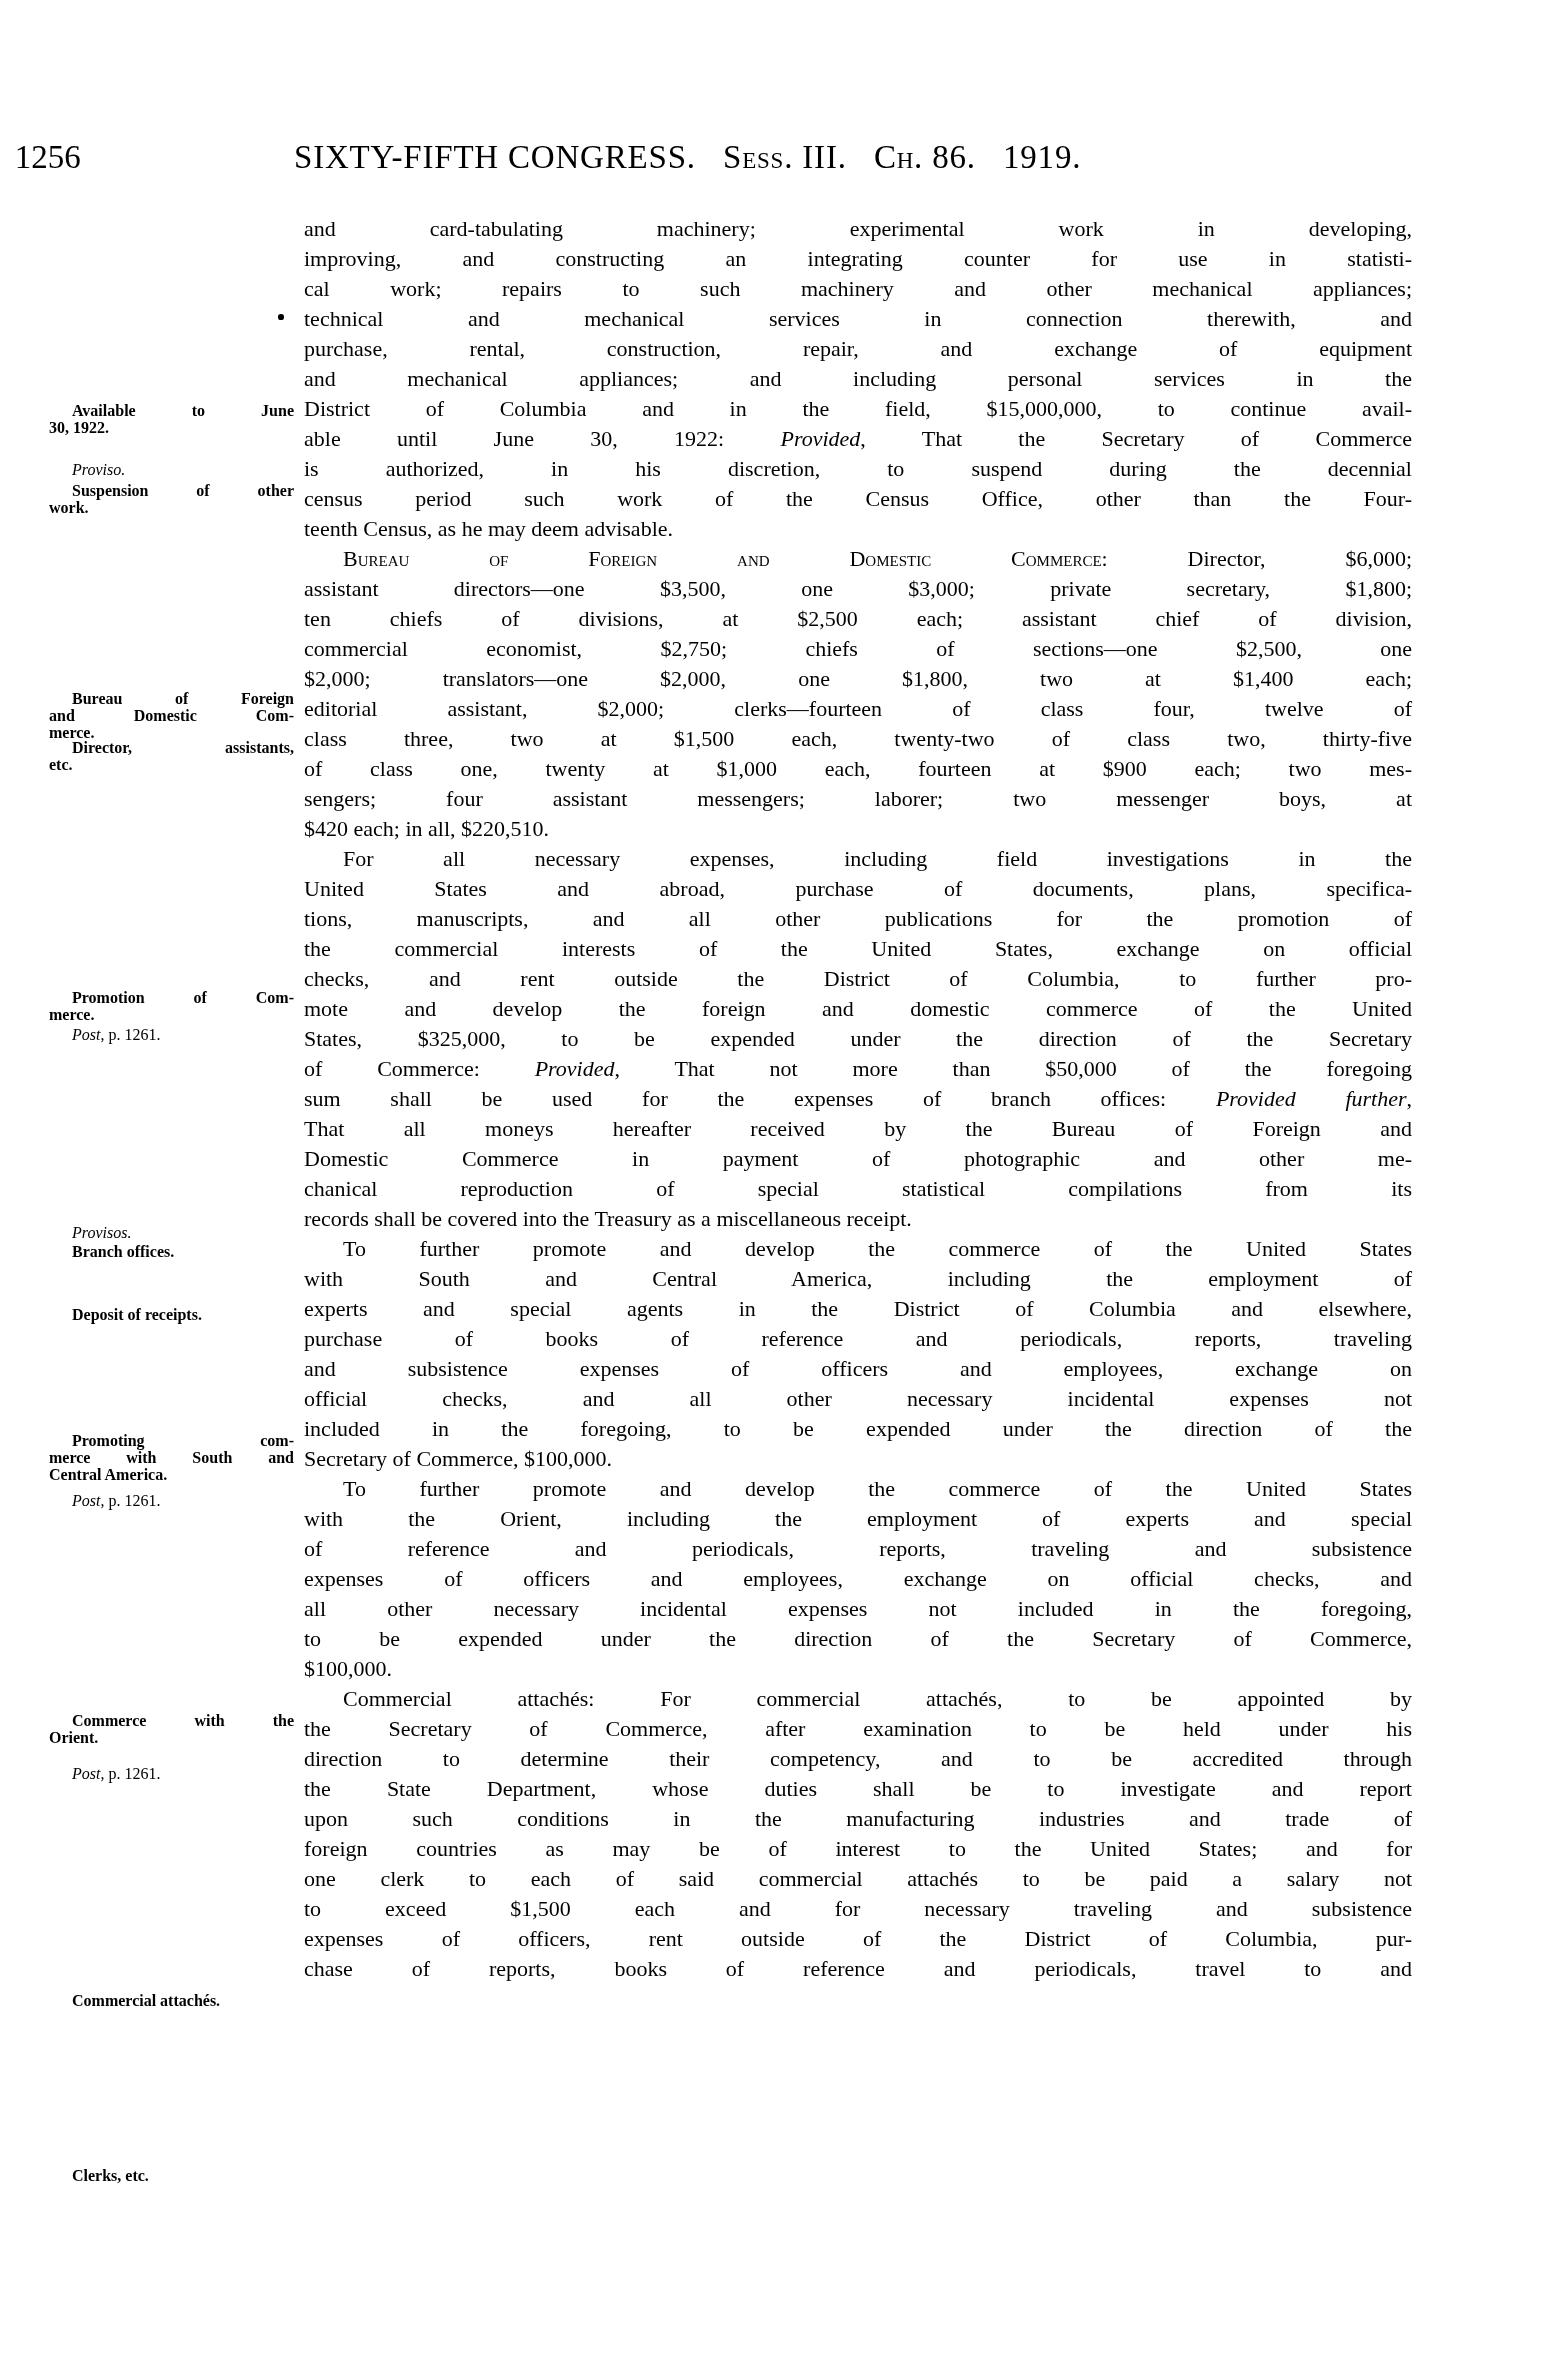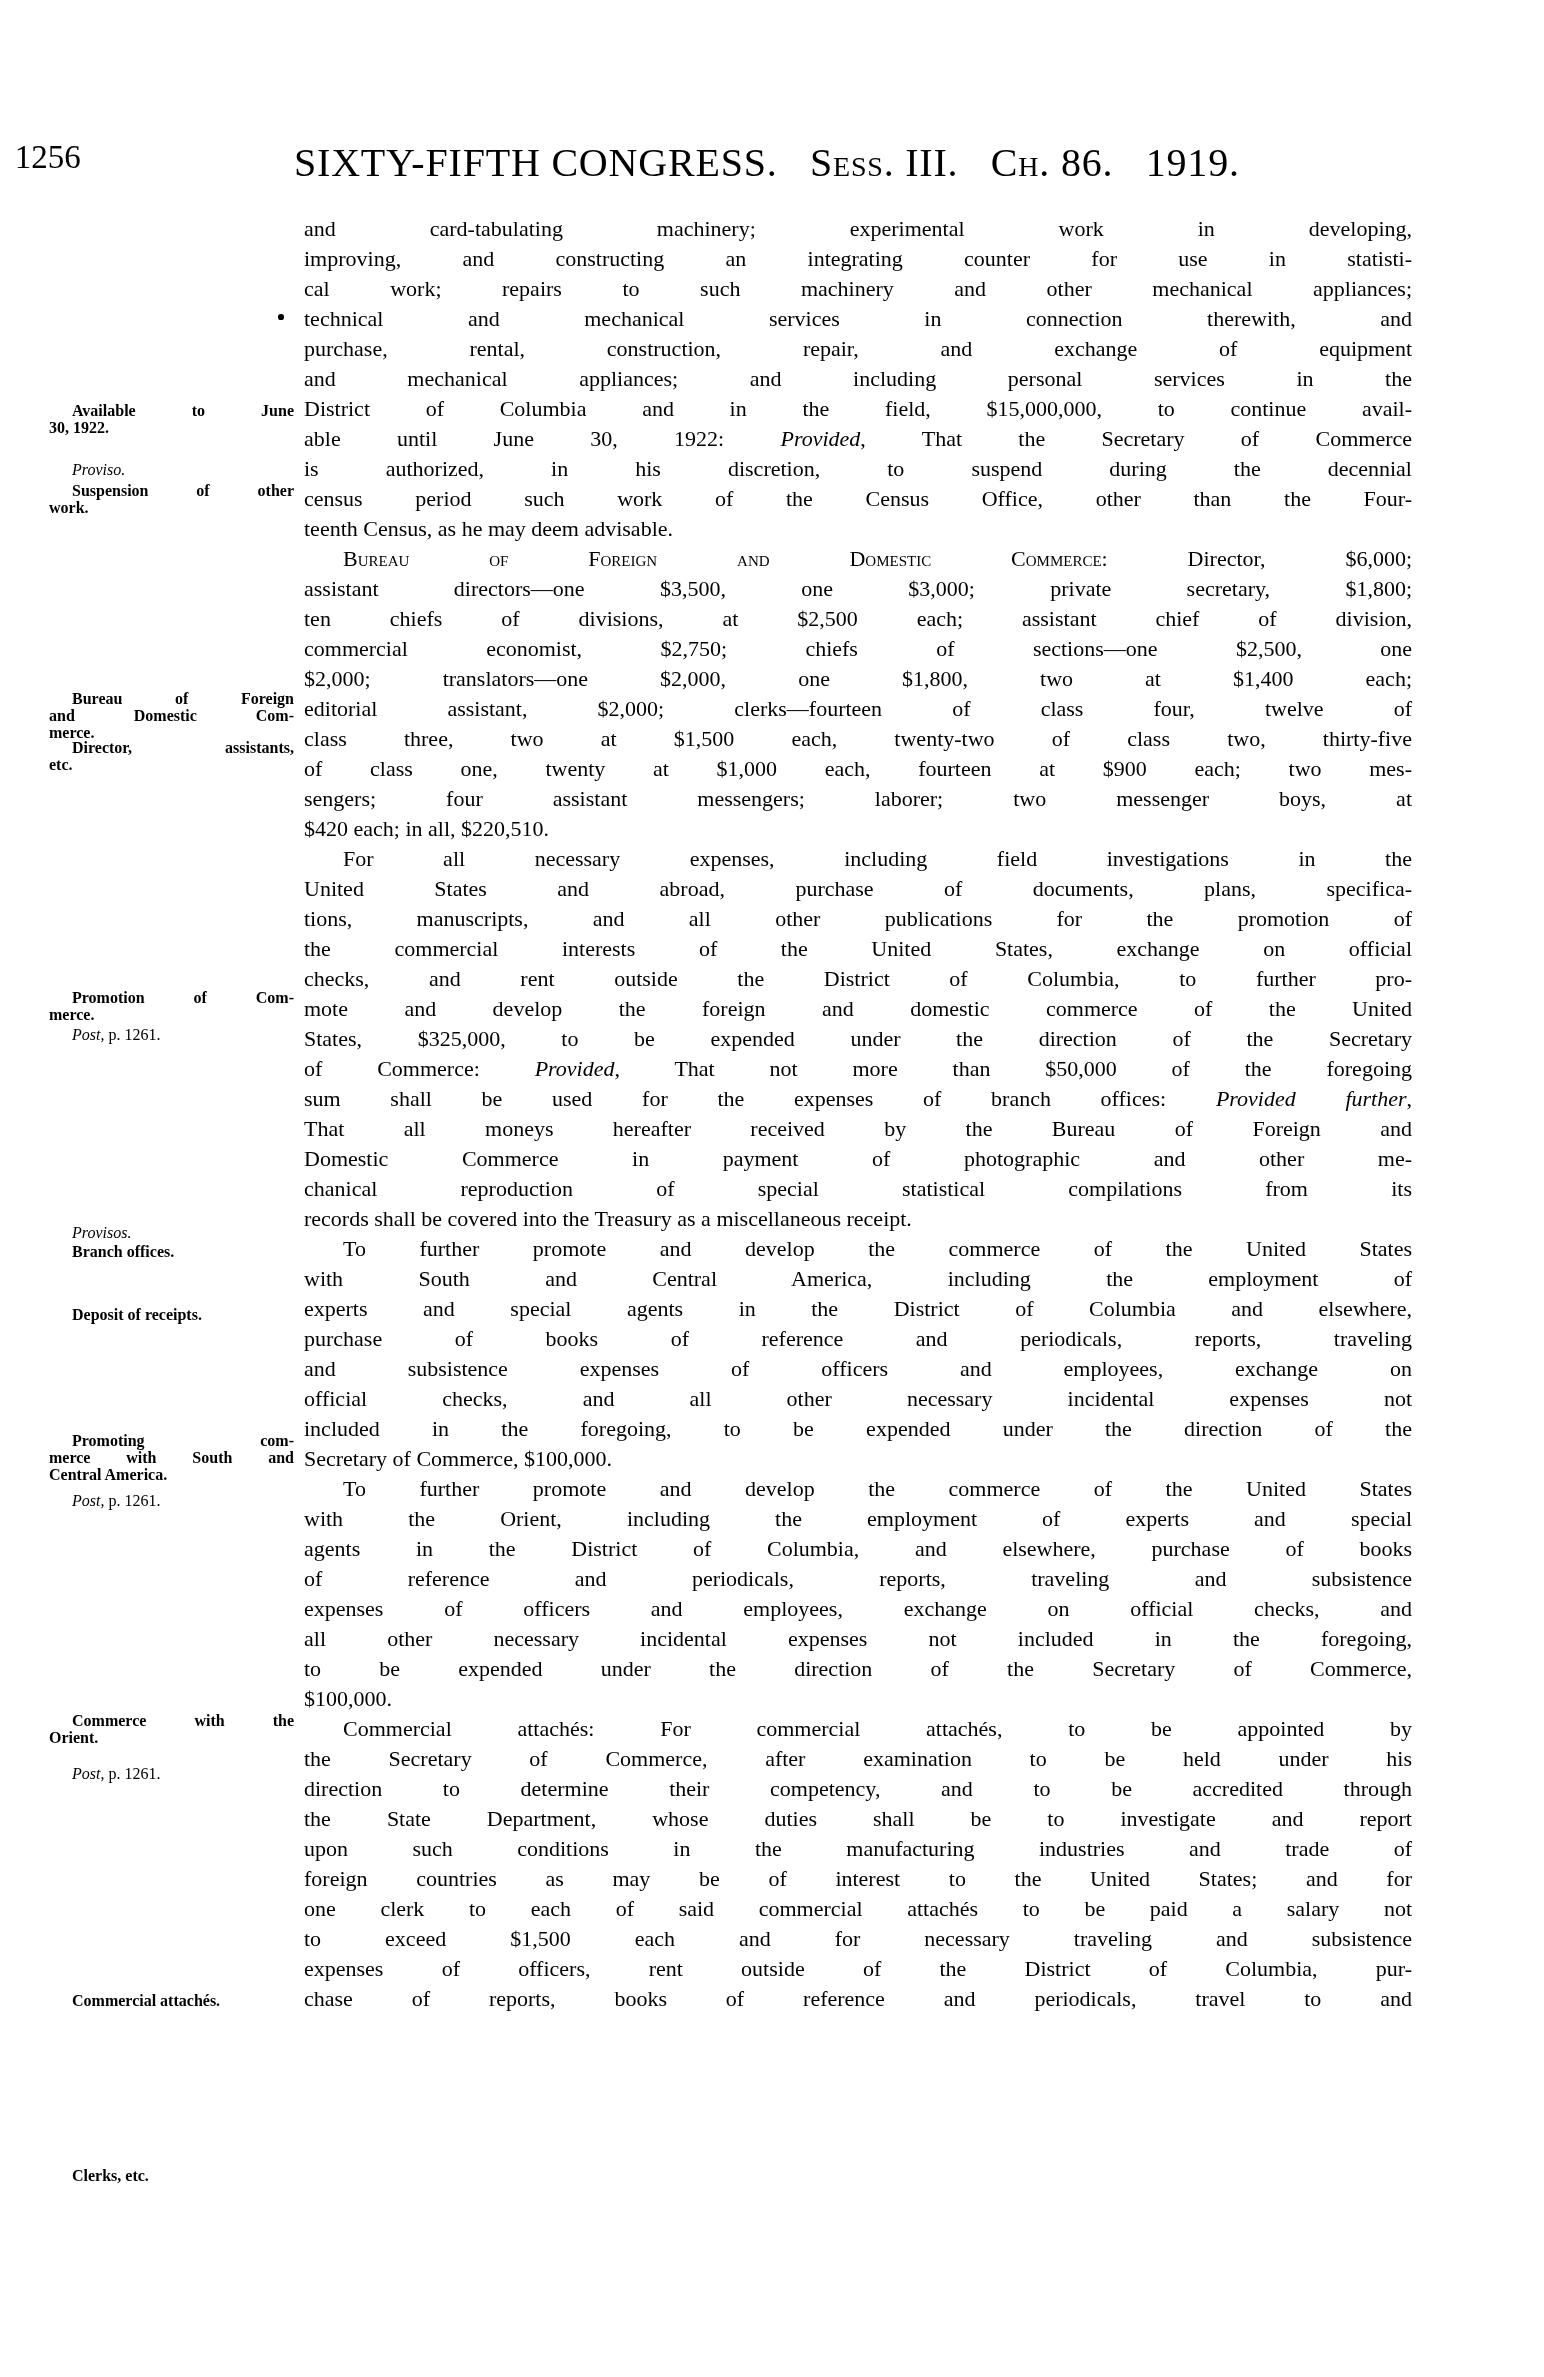--- a/index.html
+++ b/index.html
@@ -1,20 +1,20 @@
 <!DOCTYPE html>
 <html style="font-size:13px"><head>
 <meta charset="utf-8">
 <style>
   html, body { margin: 0; padding: 0; background: #ffffff; }
   body { width: 1544px; height: 2377px; position: relative; overflow: hidden;
          font-family: "Liberation Serif", "DejaVu Serif", serif; color: #000; }
   .header { position: absolute; top: 139px; left: 0; width: 1404px; height: 41px; }
   .page-num { position: absolute; left: 14.7px; top: 0; font-size: 33px; letter-spacing: 0px; }
-  .running-head { position: absolute; left: 102px; top: 0; font-size: 40px; letter-spacing: 0.8px; }
+  .running-head { position: absolute; left: 102px; top: 0; font-size: 33px; letter-spacing: 0.8px; }
   .sc { font-variant: small-caps; }
   .margin { position: absolute; left: 49px; width: 245px; font-size: 16px; line-height: 17px; font-weight: bold; }
   .margin .note { position: absolute; left: 0; width: 245px; text-align: justify; }
   .margin .note span { display: block; }
   .margin .indent { text-indent: 23px; }
   .margin i { font-weight: normal; }
   .main { position: absolute; left: 304px; top: 214px; width: 1108px; font-size: 22px; line-height: 30px; text-align: justify; }
   .main .line { display: block; text-align: justify; text-align-last: justify; white-space: nowrap; height: 30px; }
   .main .line.last { text-align-last: left; }
   .main .para-start { text-indent: 39px; }
@@ -133,21 +133,20 @@
     <span class="line para-start">To further promote and develop the commerce of the United States</span>
     <span class="line">with South and Central America, including the employment of</span>
     <span class="line">experts and special agents in the District of Columbia and elsewhere,</span>
     <span class="line">purchase of books of reference and periodicals, reports, traveling</span>
     <span class="line">and subsistence expenses of officers and employees, exchange on</span>
     <span class="line">official checks, and all other necessary incidental expenses not</span>
     <span class="line">included in the foregoing, to be expended under the direction of the</span>
     <span class="line last">Secretary of Commerce, $100,000.</span>
     <span class="line para-start">To further promote and develop the commerce of the United States</span>
     <span class="line">with the Orient, including the employment of experts and special</span>
-    <span class="line">agents in the District of Columbia, and elsewhere, purchase of books</span>
     <span class="line">of reference and periodicals, reports, traveling and subsistence</span>
     <span class="line">expenses of officers and employees, exchange on official checks, and</span>
     <span class="line">all other necessary incidental expenses not included in the foregoing,</span>
     <span class="line">to be expended under the direction of the Secretary of Commerce,</span>
     <span class="line last">$100,000.</span>
     <span class="line para-start">Commercial attachés: For commercial attachés, to be appointed by</span>
     <span class="line">the Secretary of Commerce, after examination to be held under his</span>
     <span class="line">direction to determine their competency, and to be accredited through</span>
     <span class="line">the State Department, whose duties shall be to investigate and report</span>
     <span class="line">upon such conditions in the manufacturing industries and trade of</span>

